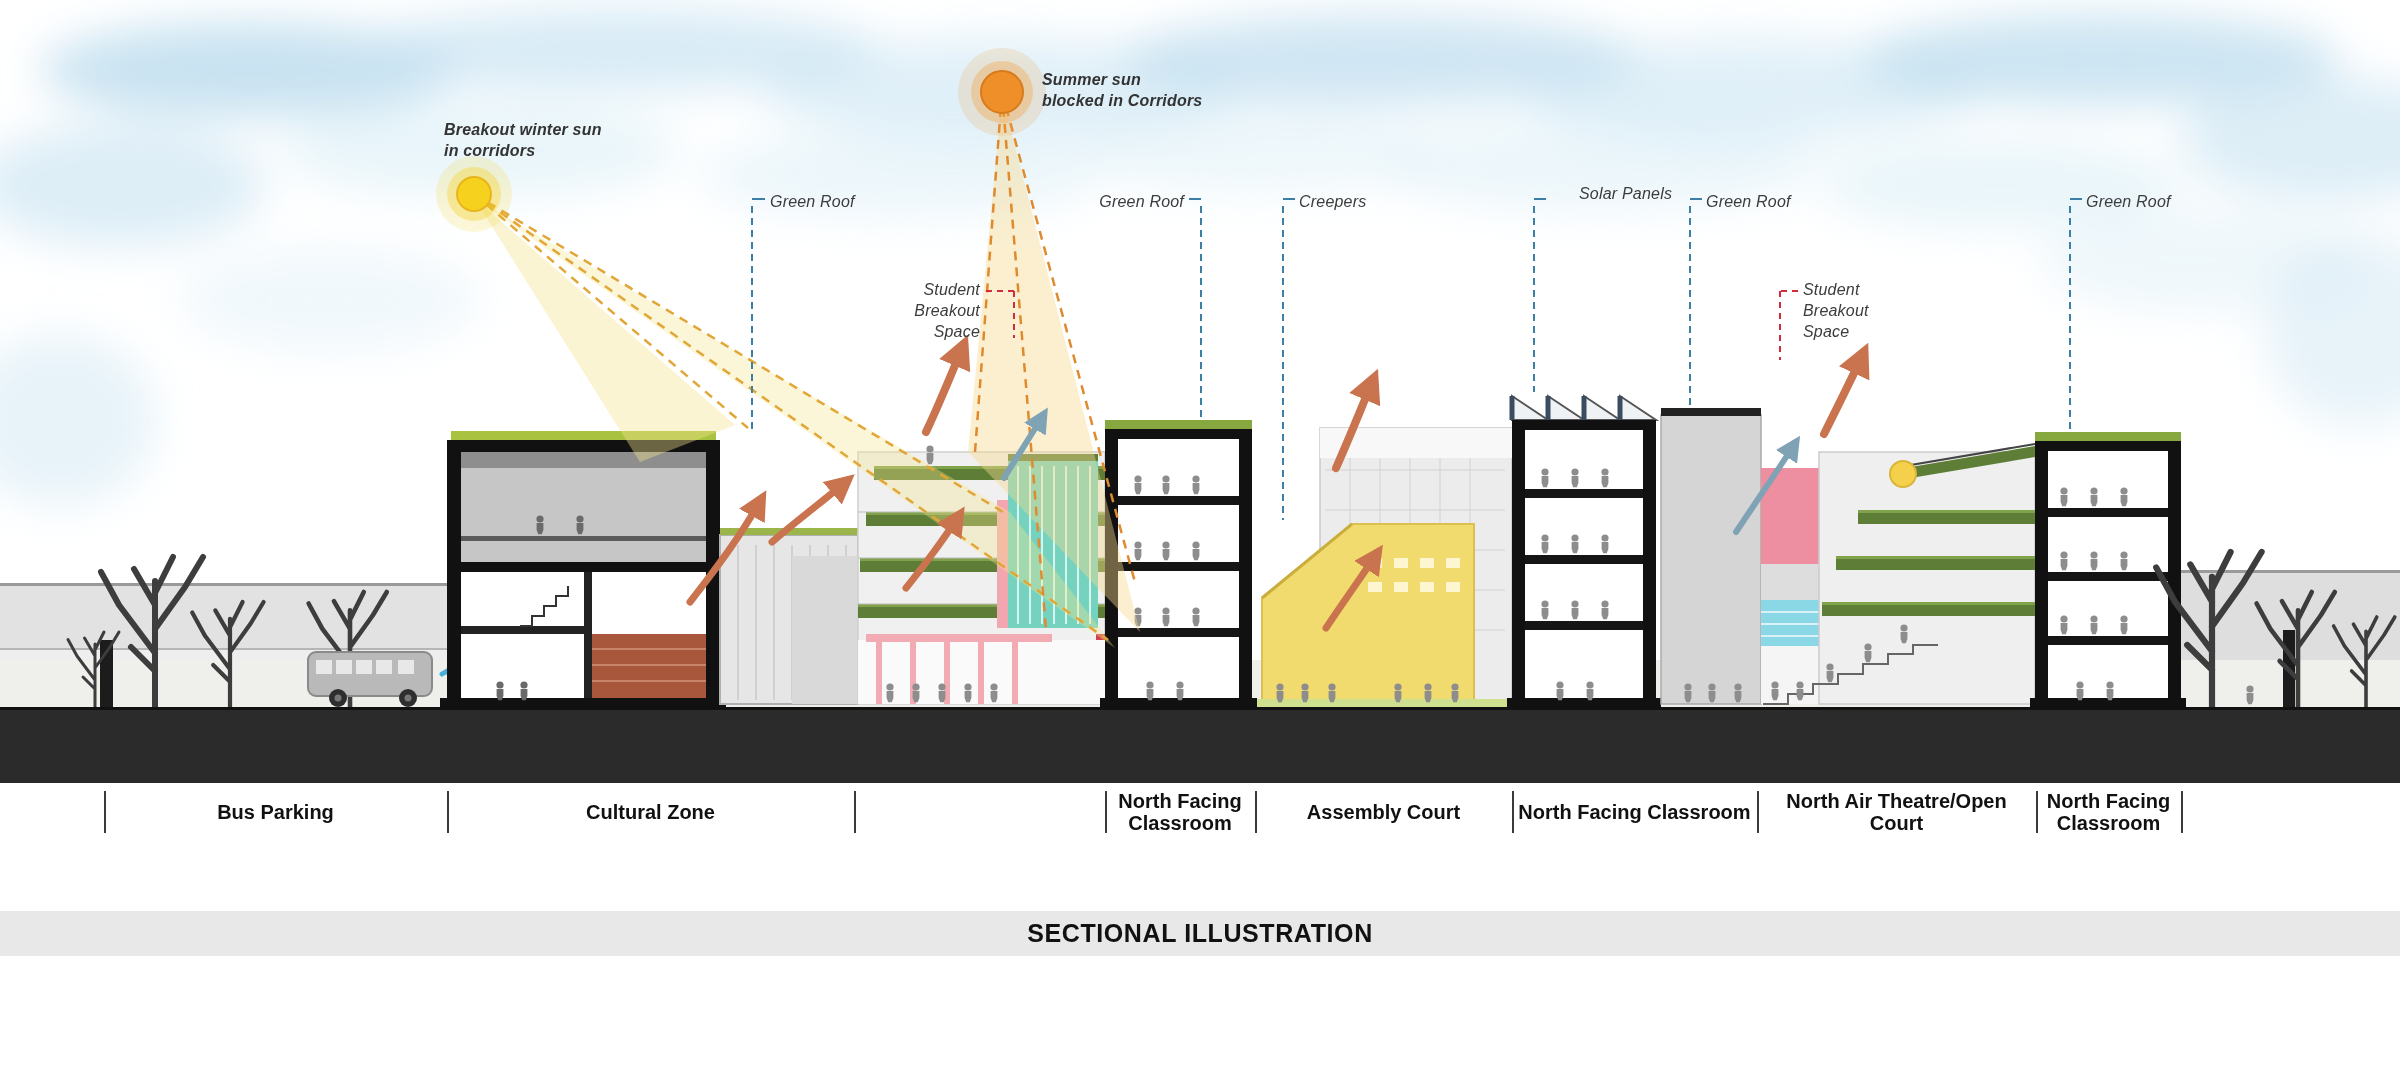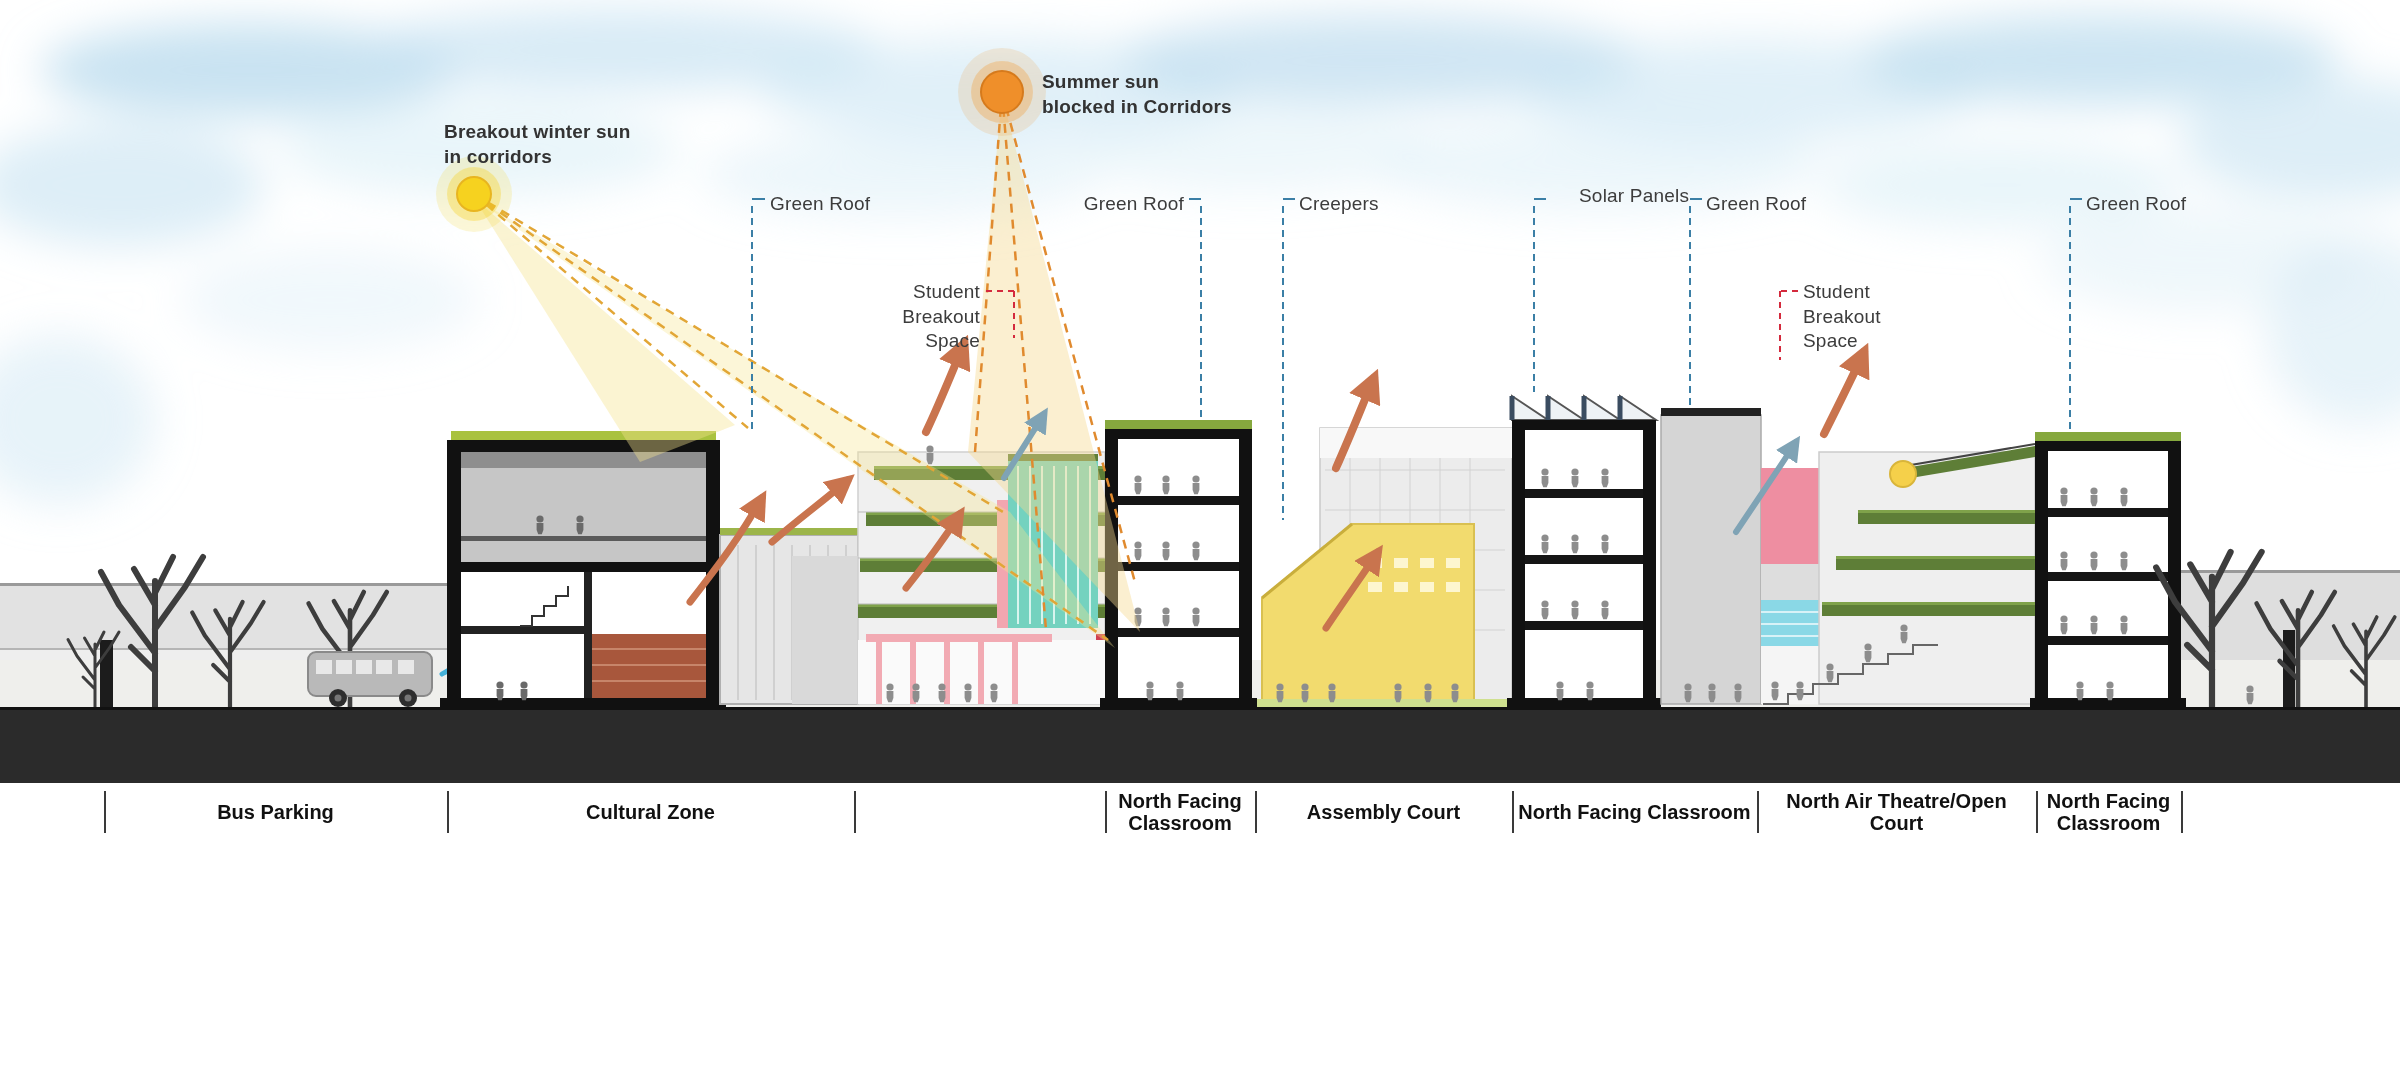--- a/index.html
+++ b/index.html
@@ -2,22 +2,22 @@
 <html><head>
 <meta charset="utf-8">
 <style>
   html,body{margin:0;padding:0;background:#fff;}
   .canvas{
     position:relative;width:2400px;height:1066px;background:#ffffff;overflow:hidden;
     font-family:"Liberation Sans",sans-serif;color:#222;
   }
   .art{position:absolute;left:0;top:0;}
   .anno{
-    position:absolute;font-size:19px;line-height:1.3;color:#3c3c3c;
-    white-space:pre-line;letter-spacing:.2px;
+    position:absolute;font-size:16px;line-height:1.3;color:#3c3c3c;
+    white-space:pre-line;letter-spacing:.2px;font-style:italic;
   }
   .anno.bold{font-weight:700;color:#333;}
   .anno.right{text-align:right;}
   .zones{position:absolute;left:0;top:783px;width:2400px;height:120px;}
   .tick{position:absolute;top:8px;width:2px;height:42px;background:#3a3a3a;}
   .zone-label{
     position:absolute;top:6px;height:46px;display:flex;align-items:center;justify-content:center;
     font-weight:700;font-size:20px;line-height:1.12;color:#111;text-align:center;
   }
   .title-band{
@@ -414,14 +414,17 @@
 
   <div class="zone-label" style="left:106px;width:339px;">Bus Parking</div>
   <div class="zone-label" style="left:449px;width:403px;">Cultural Zone</div>
   <div class="zone-label" style="left:1107px;width:146px;">North Facing Classroom</div>
   <div class="zone-label" style="left:1257px;width:253px;">Assembly Court</div>
   <div class="zone-label" style="left:1514px;width:241px;">North Facing Classroom</div>
   <div class="zone-label" style="left:1759px;width:275px;">North Air Theatre/Open Court</div>
   <div class="zone-label" style="left:2038px;width:141px;">North Facing Classroom</div>
 </div>
 
-
+<div class="title-band">
+  <span>SECTIONAL ILLUSTRATION</span>
 </div>
 
+</div>
+
 </body></html>

